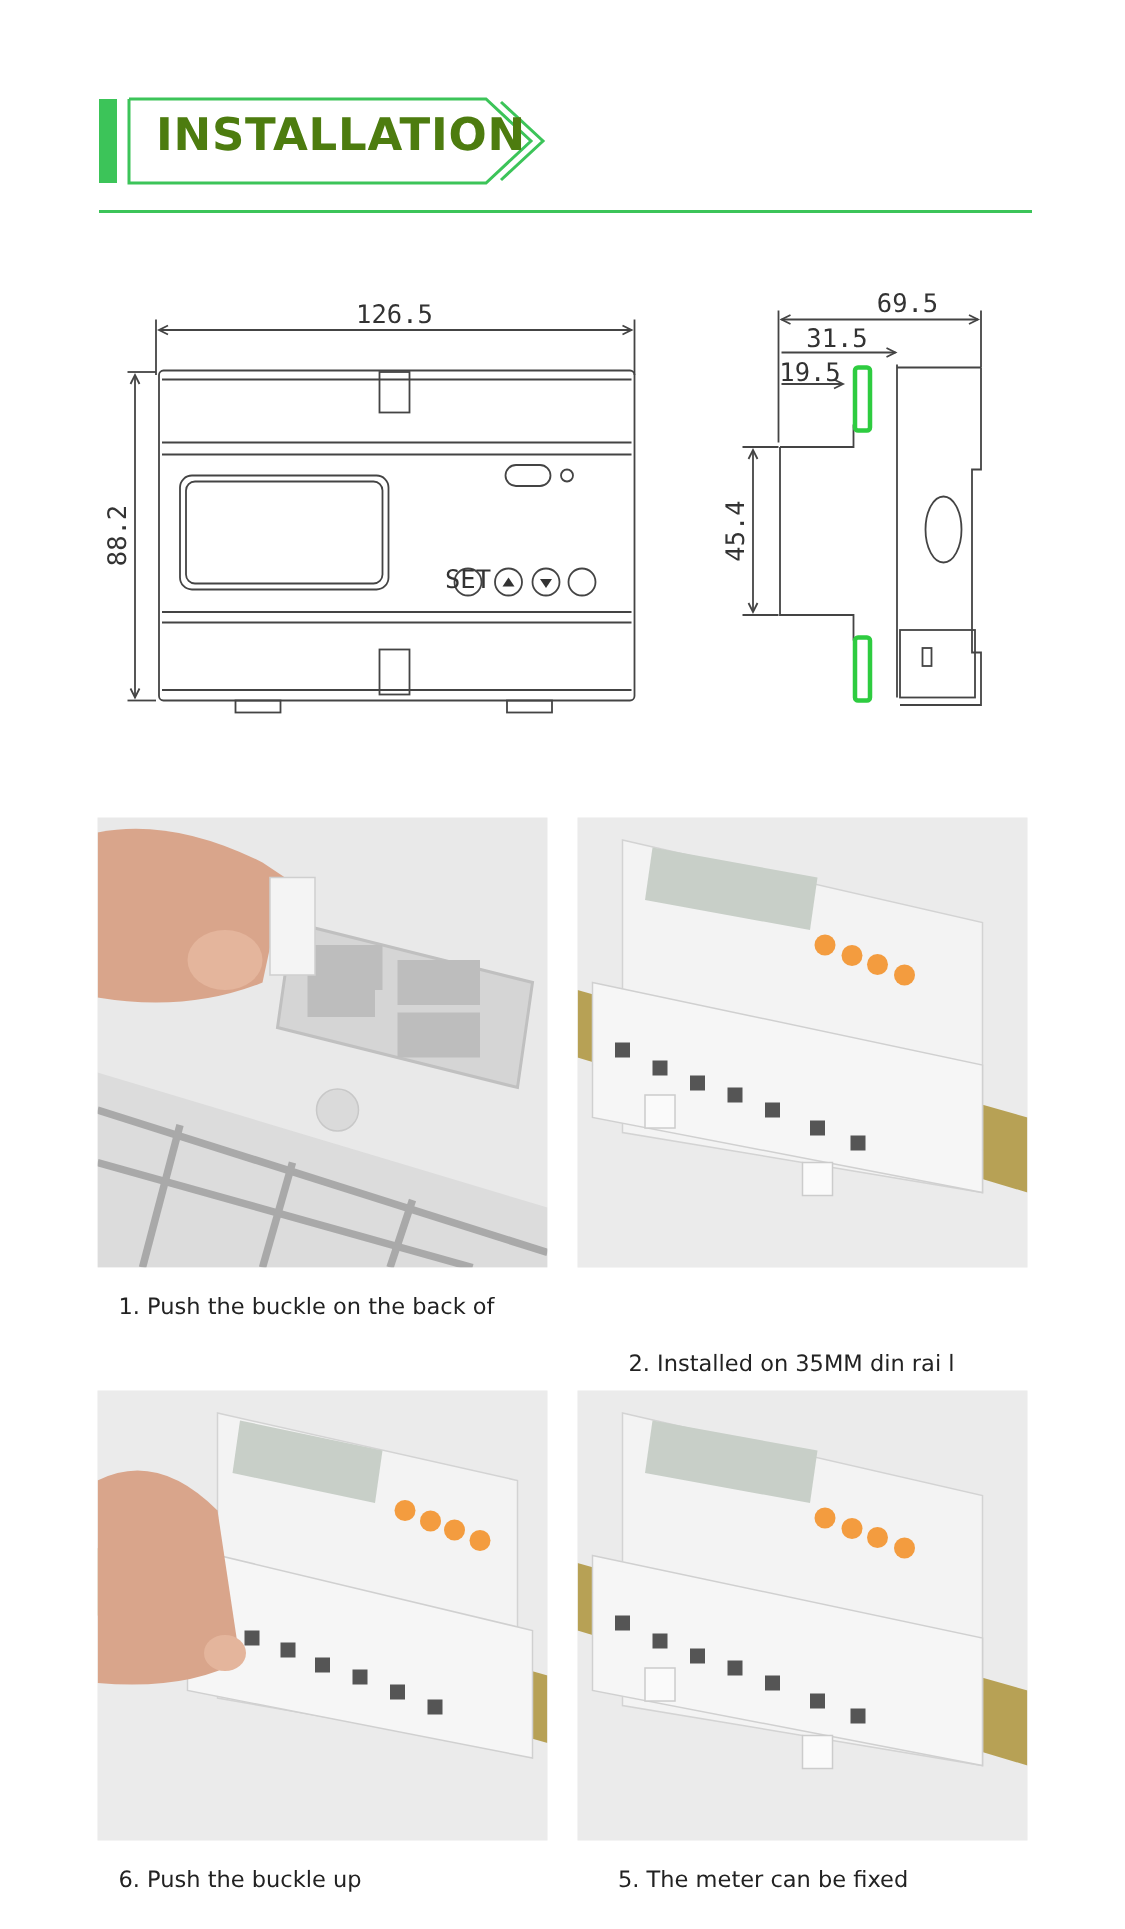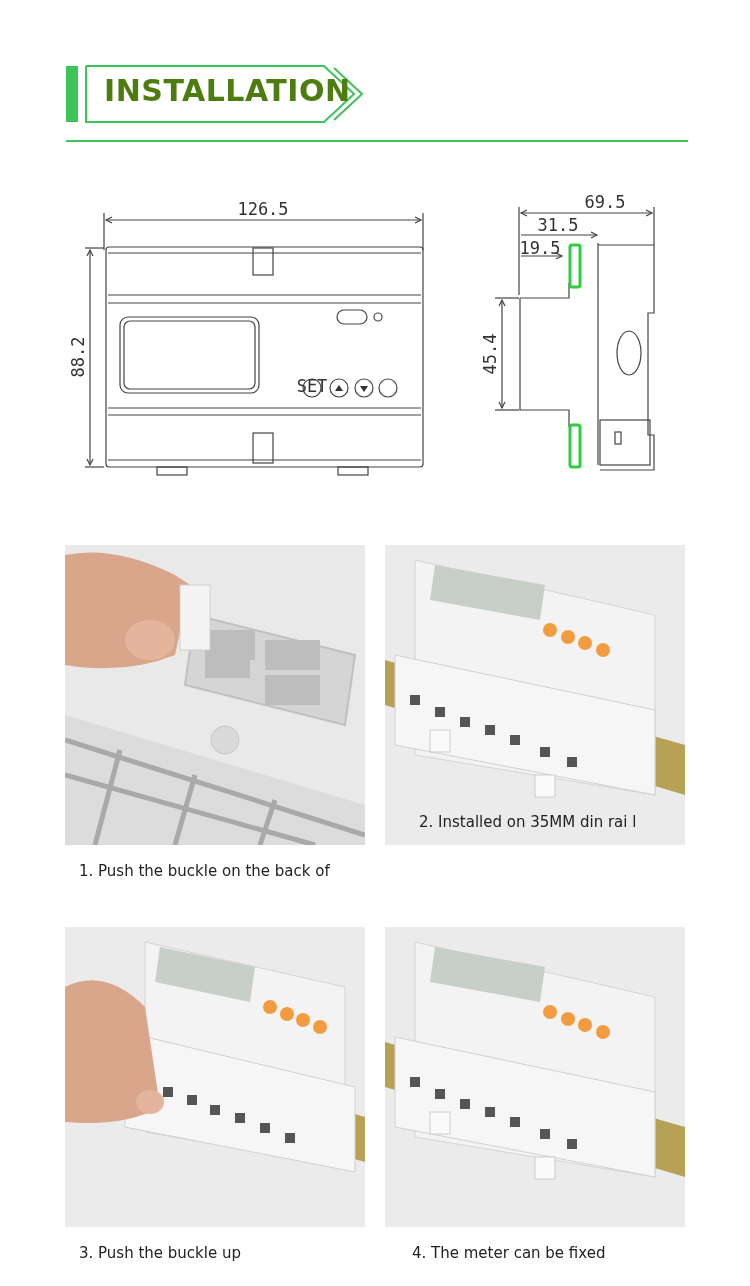--- a/index.html
+++ b/index.html
@@ -154,21 +154,21 @@
         <rect x="75" y="172" width="10" height="10"></rect>
         <rect x="100" y="180" width="10" height="10"></rect>
         <rect x="125" y="190" width="10" height="10"></rect>
         <rect x="155" y="202" width="10" height="10"></rect>
         <rect x="182" y="212" width="10" height="10"></rect>
       </g>
     <rect x="45" y="185" width="20" height="22" fill="#fafafa" stroke="#ccc"></rect>
     <rect x="150" y="230" width="20" height="22" fill="#fafafa" stroke="#ccc"></rect>
   </svg>
 </div>
-<div class="cap" style="left:419px;top:810px;text-align:right;">
+<div class="cap" style="left:419px;top:897px;text-align:right;">
   <span>2. Installed on 35MM din rai l</span>
 </div>
 
 <div class="photo" style="left:65px;top:927px;">
   <svg width="300" height="300" viewBox="0 0 300 300">
     <rect width="300" height="300" fill="#ebebeb"></rect>
     <polygon points="0,105 300,190 300,235 0,150" fill="#b7a155"></polygon>
     <polygon points="80,15 280,60 280,240 80,205" fill="#f3f3f3" stroke="#d3d3d3"></polygon>
     <polygon points="95,20 190,40 185,75 90,55" fill="#c8cfc8"></polygon>
     <g fill="#f39c3f">
@@ -185,21 +185,21 @@
         <rect x="145" y="178" width="10" height="10"></rect>
         <rect x="170" y="186" width="10" height="10"></rect>
         <rect x="195" y="196" width="10" height="10"></rect>
         <rect x="220" y="206" width="10" height="10"></rect>
       </g>
     <path d="M0,60 Q40,40 80,80 L95,180 Q60,200 0,195 Z" fill="#d9a58b"></path>
     <ellipse cx="85" cy="175" rx="14" ry="12" fill="#e4b59c"></ellipse>
   </svg>
 </div>
 <div class="cap" style="left:79px;top:1241px;">
-  <span>3. Push the buckle up</span>
+  <span>6. Push the buckle up</span>
 </div>
 
 <div class="photo" style="left:385px;top:927px;">
   <svg width="300" height="300" viewBox="0 0 300 300">
     <rect width="300" height="300" fill="#ebebeb"></rect>
     <polygon points="0,115 300,200 300,250 0,160" fill="#b7a155"></polygon>
     <polygon points="30,15 270,70 270,250 30,210" fill="#f3f3f3" stroke="#d3d3d3"></polygon>
     <polygon points="50,20 160,40 155,75 45,55" fill="#c8cfc8"></polygon>
     <g fill="#f39c3f">
         <circle cx="165" cy="85" r="7"></circle>
@@ -215,14 +215,14 @@
         <rect x="100" y="180" width="10" height="10"></rect>
         <rect x="125" y="190" width="10" height="10"></rect>
         <rect x="155" y="202" width="10" height="10"></rect>
         <rect x="182" y="212" width="10" height="10"></rect>
       </g>
     <rect x="45" y="185" width="20" height="22" fill="#fafafa" stroke="#ccc"></rect>
     <rect x="150" y="230" width="20" height="22" fill="#fafafa" stroke="#ccc"></rect>
   </svg>
 </div>
 <div class="cap" style="left:412px;top:1241px;">
-  <span>4. The meter can be fixed</span>
+  <span>5. The meter can be fixed</span>
 </div>
 
 </body></html>

